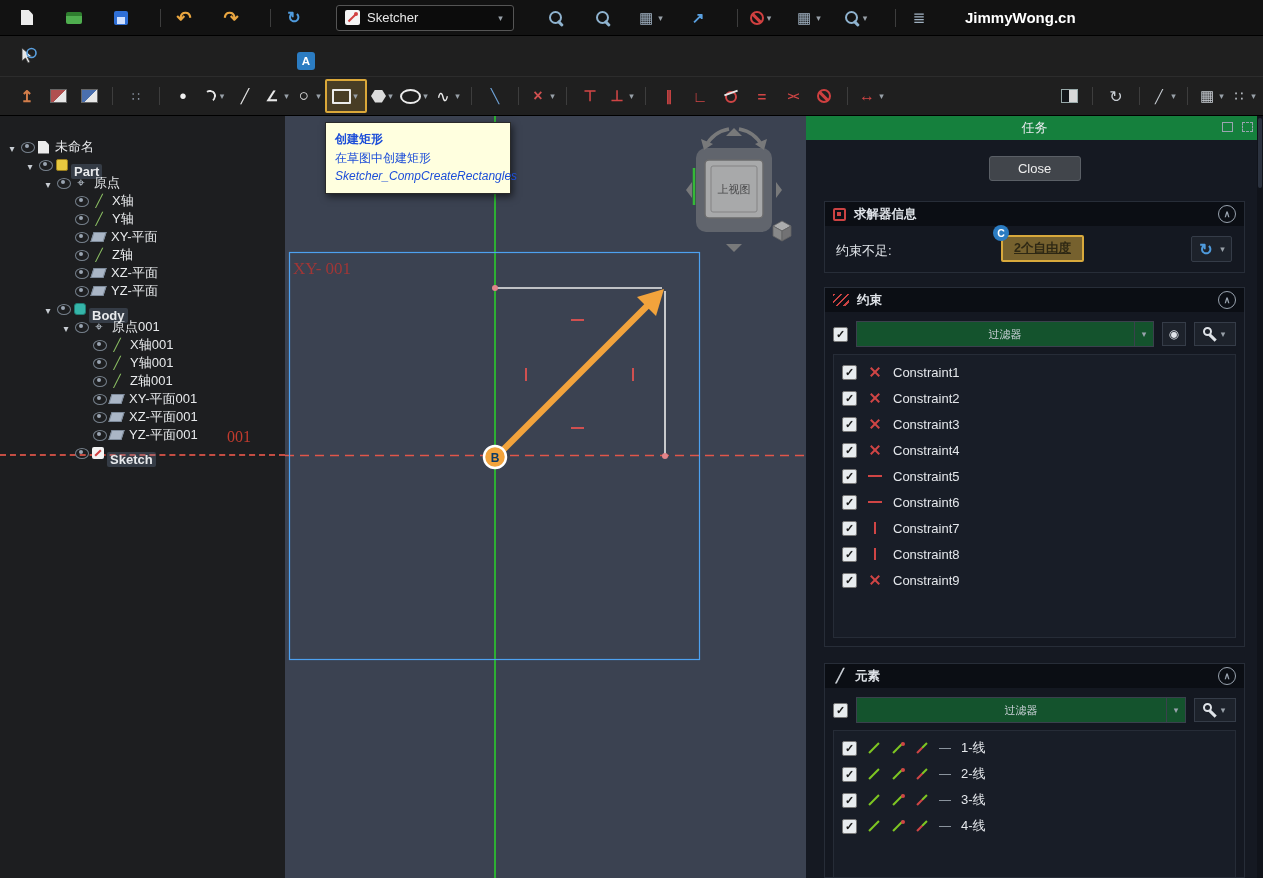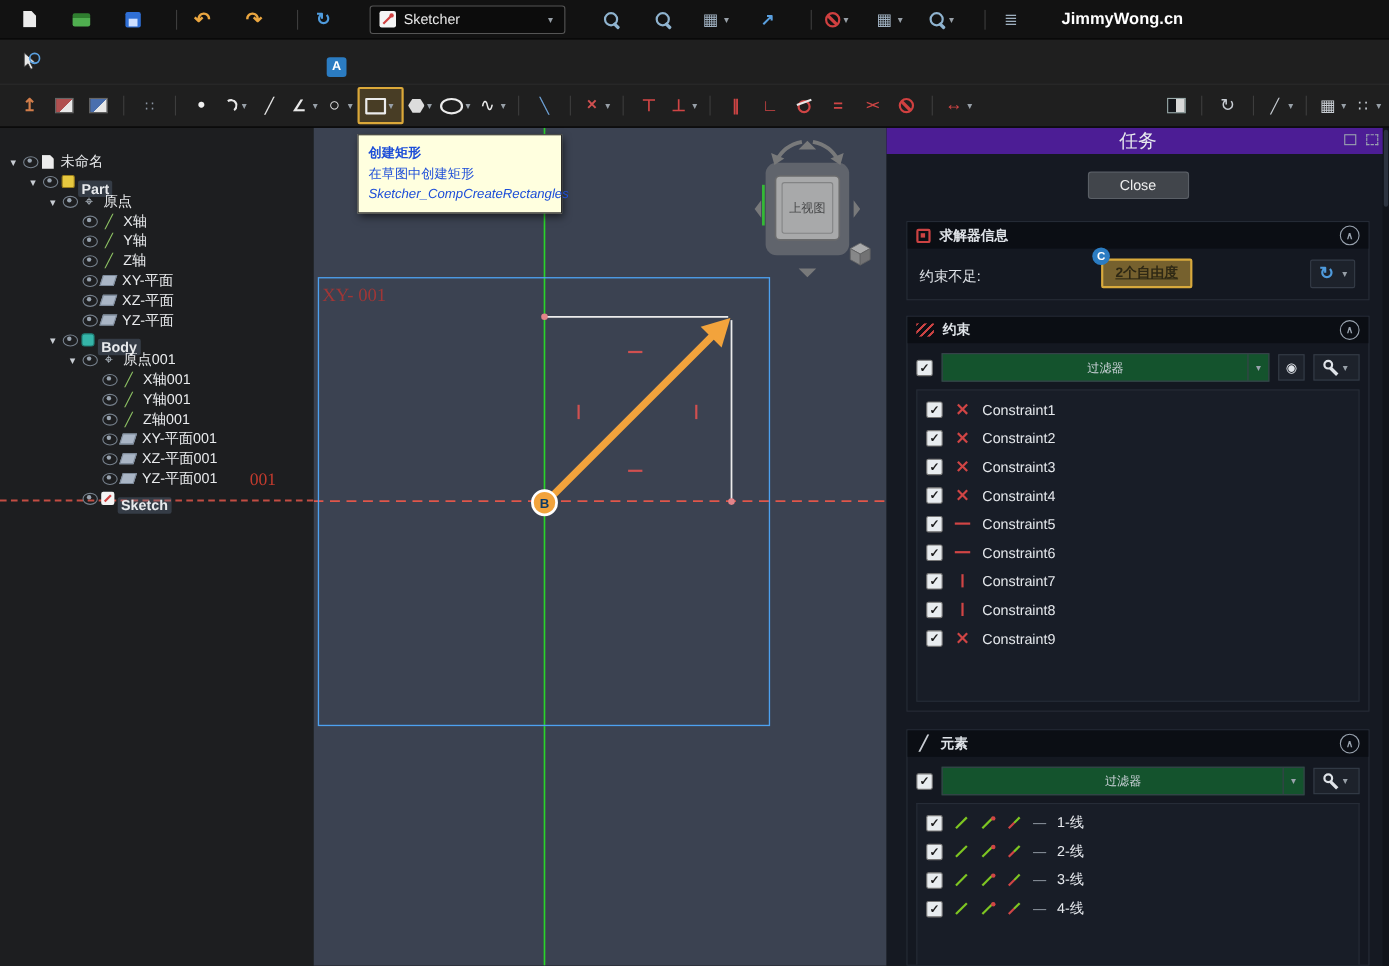--- a/index.html
+++ b/index.html
@@ -99,21 +99,21 @@
   .sketch-icon{width:12px;height:12px;background:#f4f4f4;border-radius:2px;position:relative;}
   .sketch-icon::before{content:"";position:absolute;left:2px;top:5px;width:8px;height:2px;background:#d04040;transform:rotate(-45deg);}
   .tlabel{font-size:13px;color:#e8eaec;white-space:nowrap;padding:0 3px;}
   .tlabel.hl{font-weight:bold;background:rgba(120,140,170,.28);border-radius:2px;margin-top:12px;}
 
   
   .viewport{position:absolute;left:285px;top:116px;width:521px;height:762px;background:#3b4251;overflow:hidden;z-index:1;}
 
   
   .task-panel{position:absolute;left:806px;top:116px;width:457px;height:762px;background:#151922;display:flex;flex-direction:column;box-sizing:border-box;z-index:3;}
-  .tp-header{height:24px;background:#4c1d95;display:flex;align-items:center;justify-content:center;position:relative;font-size:17px;color:#e6e9ed;flex:none;}
+  .tp-header{height:24px;background:#15803d;display:flex;align-items:center;justify-content:center;position:relative;font-size:13px;color:#e6e9ed;flex:none;}
   .wc{position:absolute;top:6px;width:11px;height:10px;border:1px solid #9aa4b0;box-sizing:border-box;}
   .wc.restore{right:30px;}
   .wc.float{right:10px;border-style:dashed;}
   .close-btn{margin:16px auto 0;width:92px;height:25px;background:#41454b;border:1px solid #5a5f66;border-radius:3px;color:#eee;font-size:13px;font-family:"Liberation Sans",sans-serif;flex:none;}
   .section{margin:0 18px;background:#141821;border:1px solid #272d38;flex:none;}
   .section.solver{margin-top:20px;}
   .section.constraints{margin-top:14px;}
   .section.elements{margin-top:16px;flex:1;display:flex;flex-direction:column;min-height:0;}
   .sec-header{height:24px;background:#0b0e14;display:flex;align-items:center;gap:8px;padding:0 8px;font-size:12.5px;font-weight:bold;color:#dfe3e8;}
   .collapse{width:16px;height:16px;border:1px solid #98a2ae;border-radius:50%;display:flex;align-items:center;justify-content:center;margin-left:auto;flex:none;}
@@ -446,28 +446,28 @@
     </div>
     <div class="trow" style="--d: 3;">
       <span class="chev"></span>
       <span class="teye"></span>
       <span class="ticon axis-icon"></span>
       <span class="tlabel">Y轴</span>
     </div>
     <div class="trow" style="--d: 3;">
       <span class="chev"></span>
       <span class="teye"></span>
+      <span class="ticon plane-icon"></span>
+      <span class="tlabel">XY-平面</span>
+    </div>
+    <div class="trow" style="--d: 3;">
+      <span class="chev"></span>
+      <span class="teye"></span>
       <span class="ticon axis-icon"></span>
       <span class="tlabel">Z轴</span>
-    </div>
-    <div class="trow" style="--d: 3;">
-      <span class="chev"></span>
-      <span class="teye"></span>
-      <span class="ticon plane-icon"></span>
-      <span class="tlabel">XY-平面</span>
     </div>
     <div class="trow" style="--d: 3;">
       <span class="chev"></span>
       <span class="teye"></span>
       <span class="ticon plane-icon"></span>
       <span class="tlabel">XZ-平面</span>
     </div>
     <div class="trow" style="--d: 3;">
       <span class="chev"></span>
       <span class="teye"></span>

